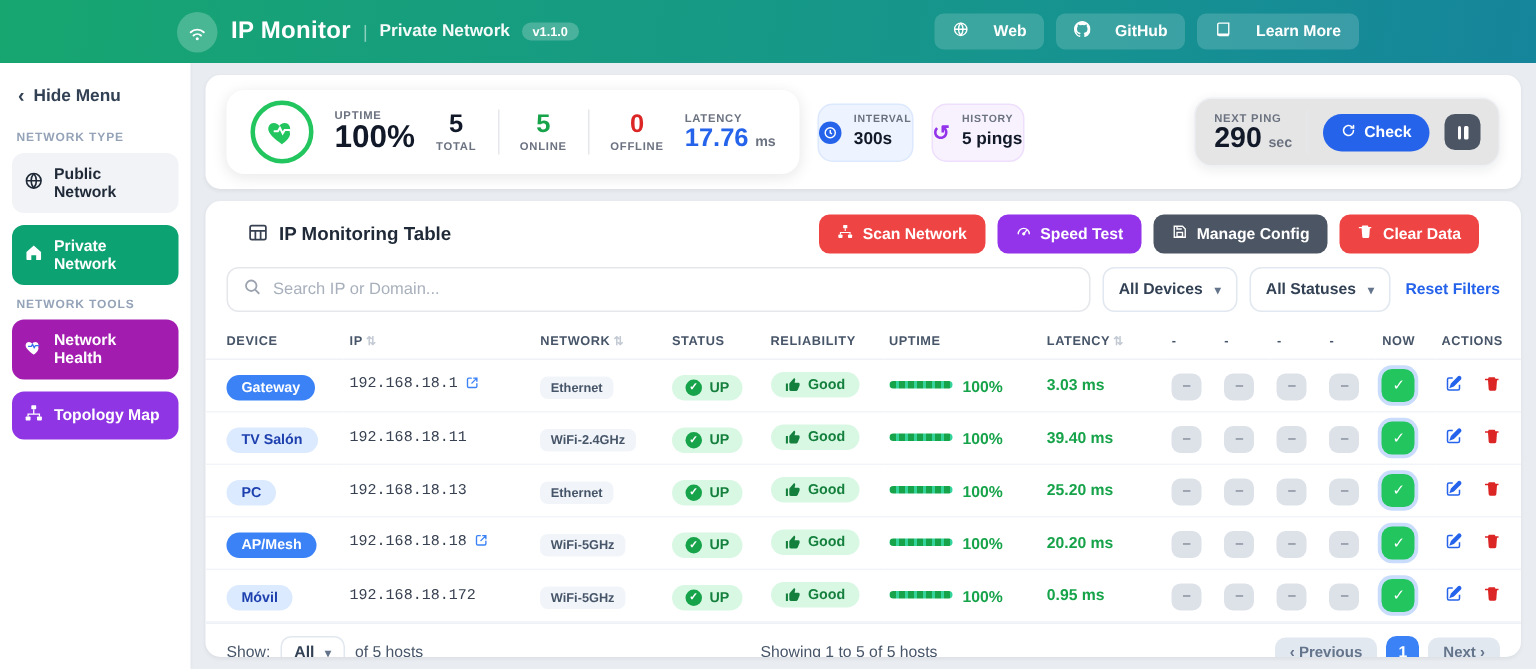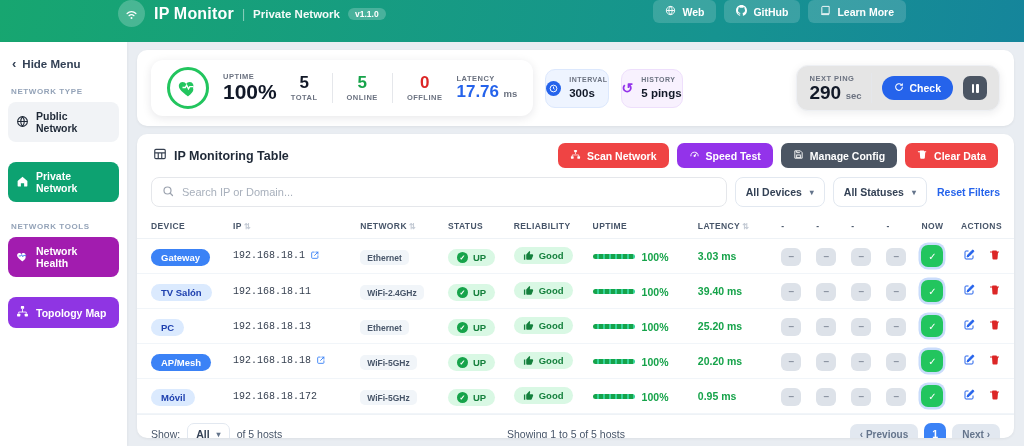--- a/index.html
+++ b/index.html
@@ -2,45 +2,45 @@
 <html><head>
 <meta charset="utf-8">
 <style>
   * { margin:0; padding:0; box-sizing:border-box; }
   html,body { width:1024px; height:446px; overflow:hidden; }
   body { font-family:"Liberation Sans", sans-serif; background:#e9edf2; color:#1f2937; }
   .app { display:flex; flex-direction:column; height:100%; }
 
   
   .header { height:42px; flex:0 0 42px; background:linear-gradient(100deg,#17a670 0%,#169390 70%,#15859b 100%);
-            display:flex; align-items:flex-start; padding:0 118px 0 118px; color:#fff; }
+            display:flex; align-items:center; padding:0 118px 0 118px; color:#fff; }
   .logo-wrap { display:flex; align-items:center; gap:9px; }
   .logo-circle { width:27px; height:27px; border-radius:50%; background:rgba(255,255,255,.22);
                  display:flex; align-items:center; justify-content:center; }
   .title-block { display:flex; flex-direction:column; }
   .title-row { display:flex; align-items:center; gap:8px; }
   .app-title { font-size:16px; font-weight:700; letter-spacing:.2px; }
   .title-sep { color:rgba(255,255,255,.5); font-size:12px; }
   .net-name { font-size:11.5px; color:rgba(255,255,255,.95); font-weight:600; }
   .ver-badge { background:rgba(255,255,255,.22); border-radius:8px; font-size:8.5px; padding:1px 7px; font-weight:600; }
   .tagline { font-size:9.5px; color:rgba(255,255,255,.78); margin-top:1px; }
   .header-nav { margin-left:auto; display:flex; gap:8px; }
-  .nav-btn { display:flex; align-items:center; gap:6px; background:rgba(255,255,255,.16); border:none;
+  .nav-btn { display:flex; align-items:center; gap:16px; background:rgba(255,255,255,.16); border:none;
              color:#fff; font-size:10.5px; font-weight:600; padding:5px 12px; border-radius:6px; cursor:pointer;
              font-family:inherit; }
 
   
   .layout { flex:1; display:flex; min-height:0; }
   .sidebar { width:127px; flex:0 0 127px; background:#fff; padding:10px 8px; box-shadow:1px 0 2px rgba(0,0,0,.04); }
   .hide-menu { display:flex; align-items:center; gap:6px; font-size:11.5px; font-weight:600; color:#334155;
                padding:4px 4px 10px; cursor:pointer; background:none; border:none; font-family:inherit; }
   .chev { font-size:13px; font-weight:700; }
   .side-section-title { font-size:8px; font-weight:700; letter-spacing:.6px; color:#94a3b8; margin:6px 3px 6px; }
   .side-btn { display:flex; align-items:center; gap:7px; width:100%; padding:8px 8px; border:none; border-radius:8px;
-              font-size:10.5px; font-weight:700; margin-bottom:20px; cursor:pointer; font-family:inherit; text-align:left; }
+              font-size:10.5px; font-weight:700; margin-bottom:8px; cursor:pointer; font-family:inherit; text-align:left; }
   .side-btn svg { flex:0 0 auto; }
   .side-gray { background:#f1f3f6; color:#1f2937; }
   .side-green { background:#0da271; color:#fff; }
   .side-blue { background:#a21caf; color:#fff;justify-content:center; }
   .side-purple { background:#8f35e3; color:#fff; }
 
   .main { flex:1; padding:8px 10px; display:flex; flex-direction:column; gap:8px; min-width:0; }
 
   
   .stats-panel { background:#fff; border-radius:10px; box-shadow:0 1px 3px rgba(0,0,0,.06);
@@ -69,21 +69,21 @@
   .next-unit { font-size:9.5px; color:#6b7280; font-weight:600; }
   .check-btn { background:#2563eb; color:#fff; border:none; border-radius:14px; padding:6px 12px; font-size:10.5px;
                font-weight:700; display:flex; align-items:center; gap:5px; cursor:pointer; font-family:inherit; }
   .pause-btn { background:#4b5563; border:none; border-radius:7px; width:24px; height:24px; display:flex;
                align-items:center; justify-content:center; gap:2px; cursor:pointer; }
   .pause-btn i { display:block; width:2.5px; height:9px; background:#fff; border-radius:1px; }
 
   
   .table-card { background:#fff; border-radius:10px; box-shadow:0 1px 3px rgba(0,0,0,.06); flex:1;
                 display:flex; flex-direction:column; overflow:hidden; min-height:0; }
-  .card-head { display:flex; align-items:center; gap:8px; padding:9px 16px 7px; }
+  .card-head { display:flex; align-items:center; gap:8px; padding:9px 28px 7px; }
   .card-title { display:flex; align-items:center; gap:7px; font-size:12.5px; font-weight:700; color:#1f2937; }
   .head-actions { margin-left:auto; display:flex; gap:8px; }
   .act-btn { border:none; border-radius:7px; padding:6px 12px; font-size:10.5px; font-weight:700; color:#fff;
              display:flex; align-items:center; gap:6px; cursor:pointer; font-family:inherit; }
   .act-blue { background:#ef4444; } .act-purple { background:#9333ea; } .act-gray { background:#4b5563; } .act-red { background:#ef4444; }
 
   .filter-row { display:flex; align-items:center; gap:8px; padding:2px 14px 9px; }
   .search-box { flex:1; display:flex; align-items:center; gap:8px; border:1px solid #e5e7eb; border-radius:8px;
                 height:30px; padding:0 10px; color:#9ca3af; background:#fff; }
   .search-box input { border:none; outline:none; flex:1; font-size:11px; font-family:inherit; color:#334155; }

